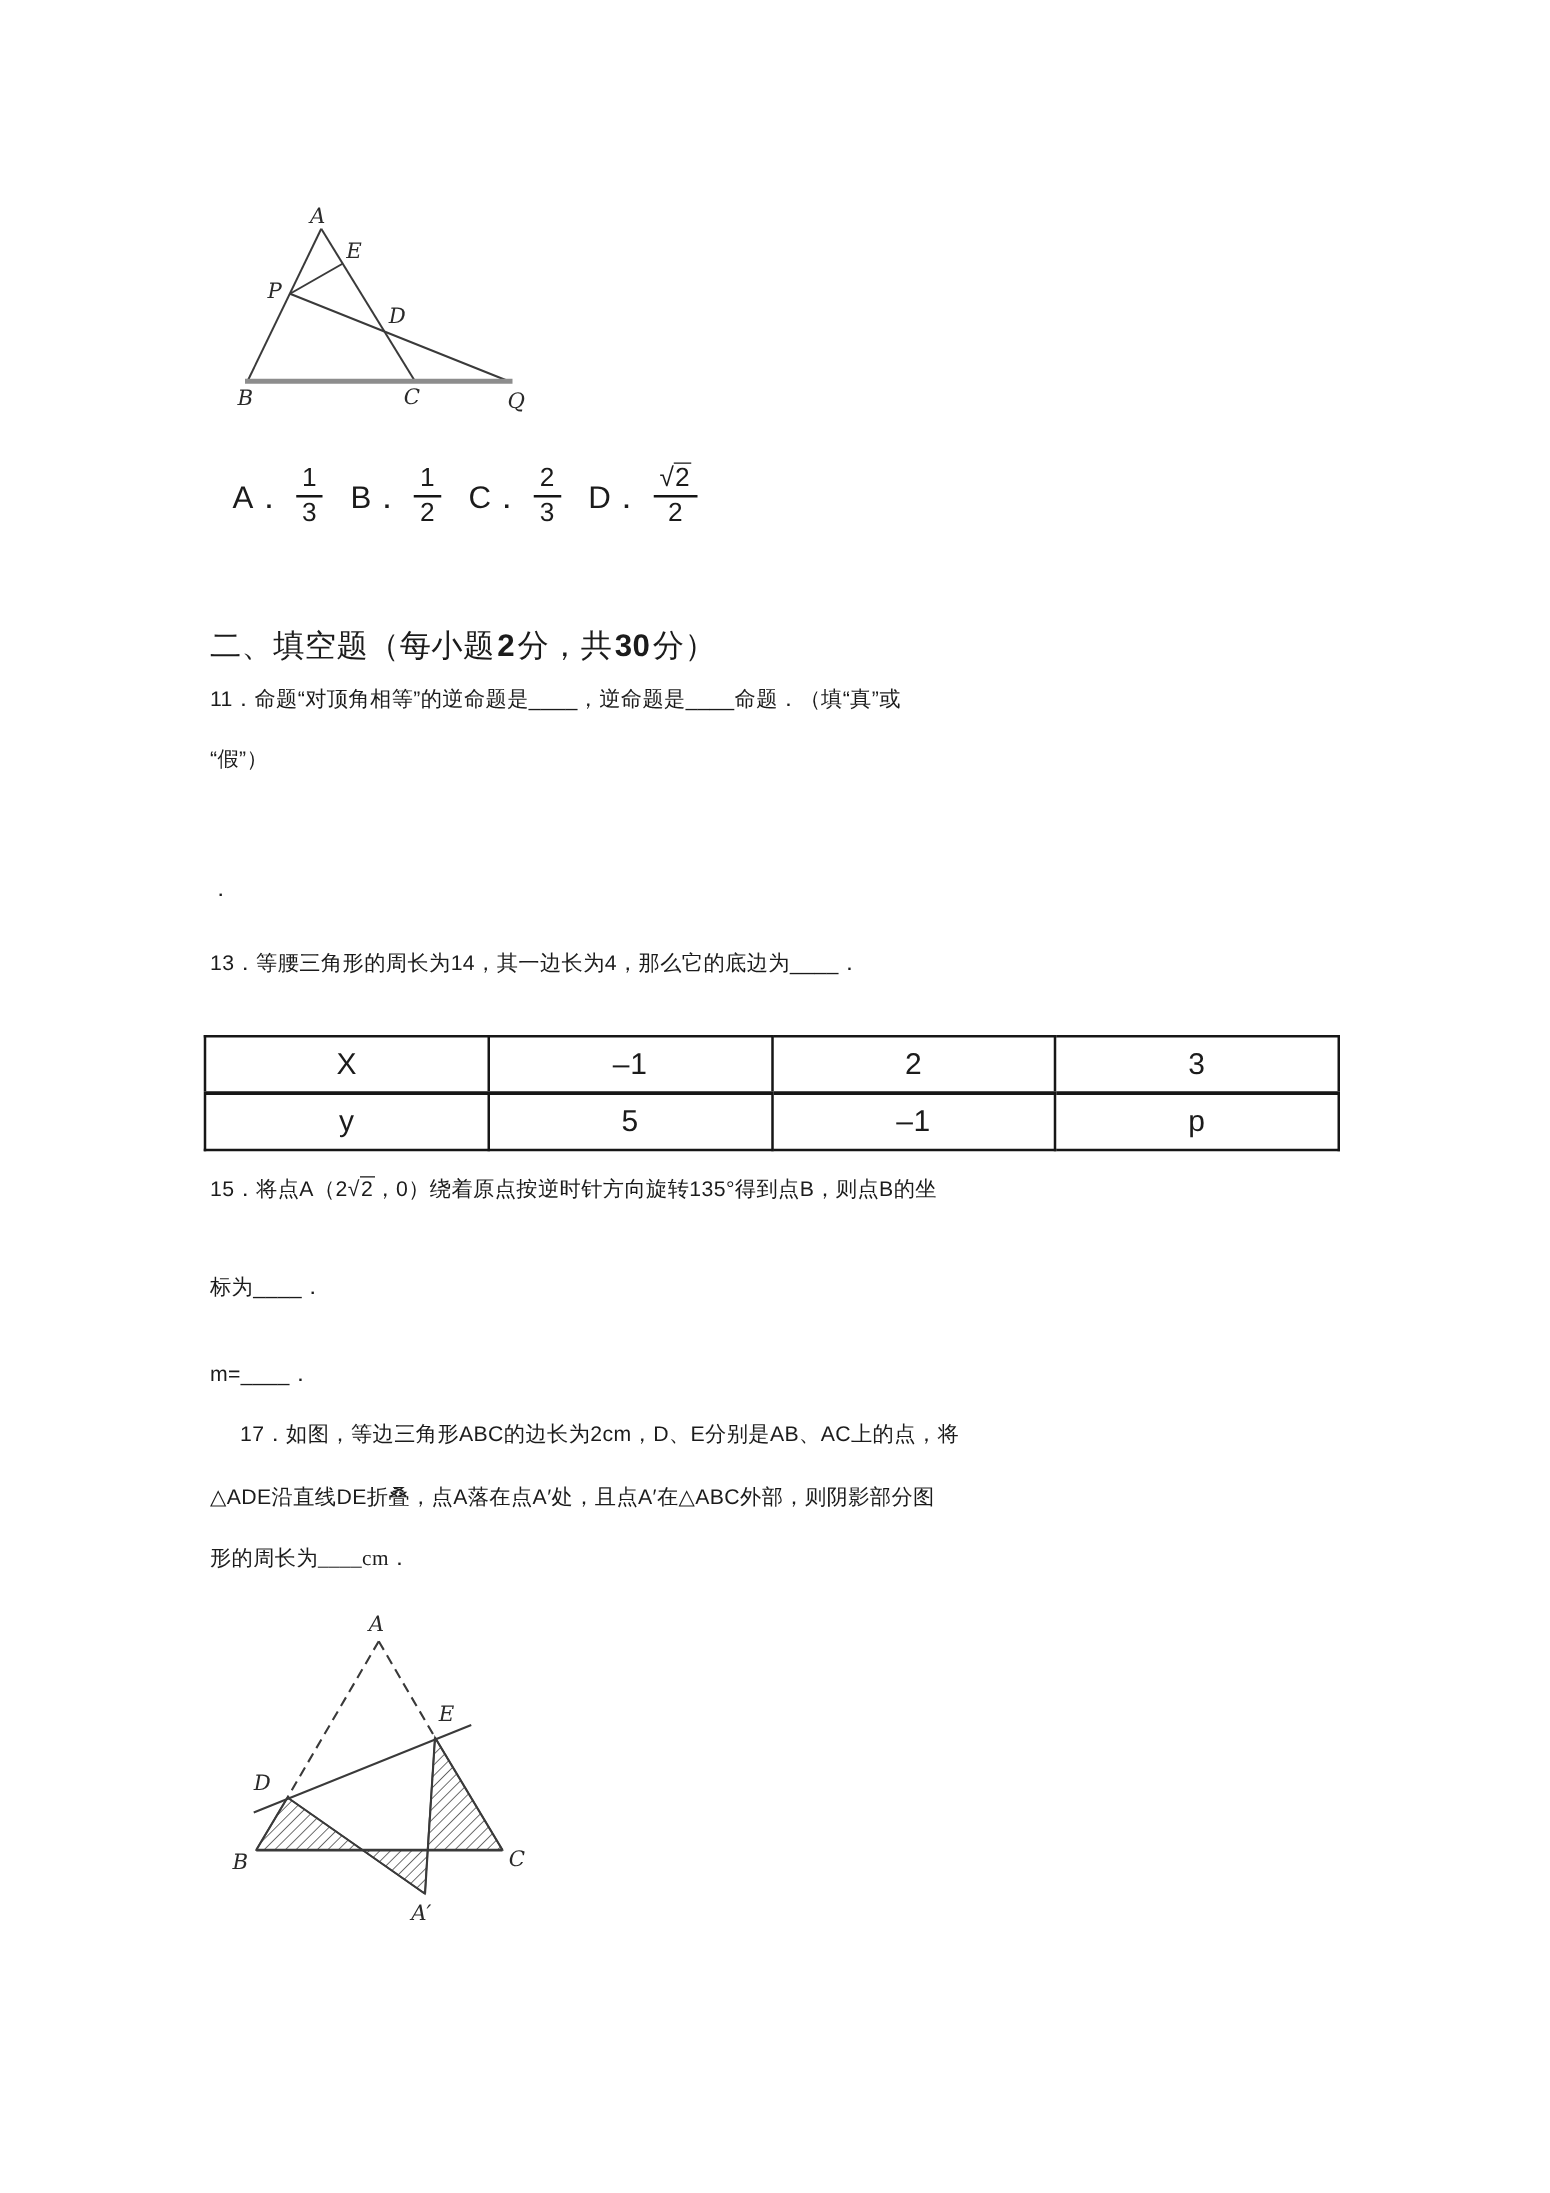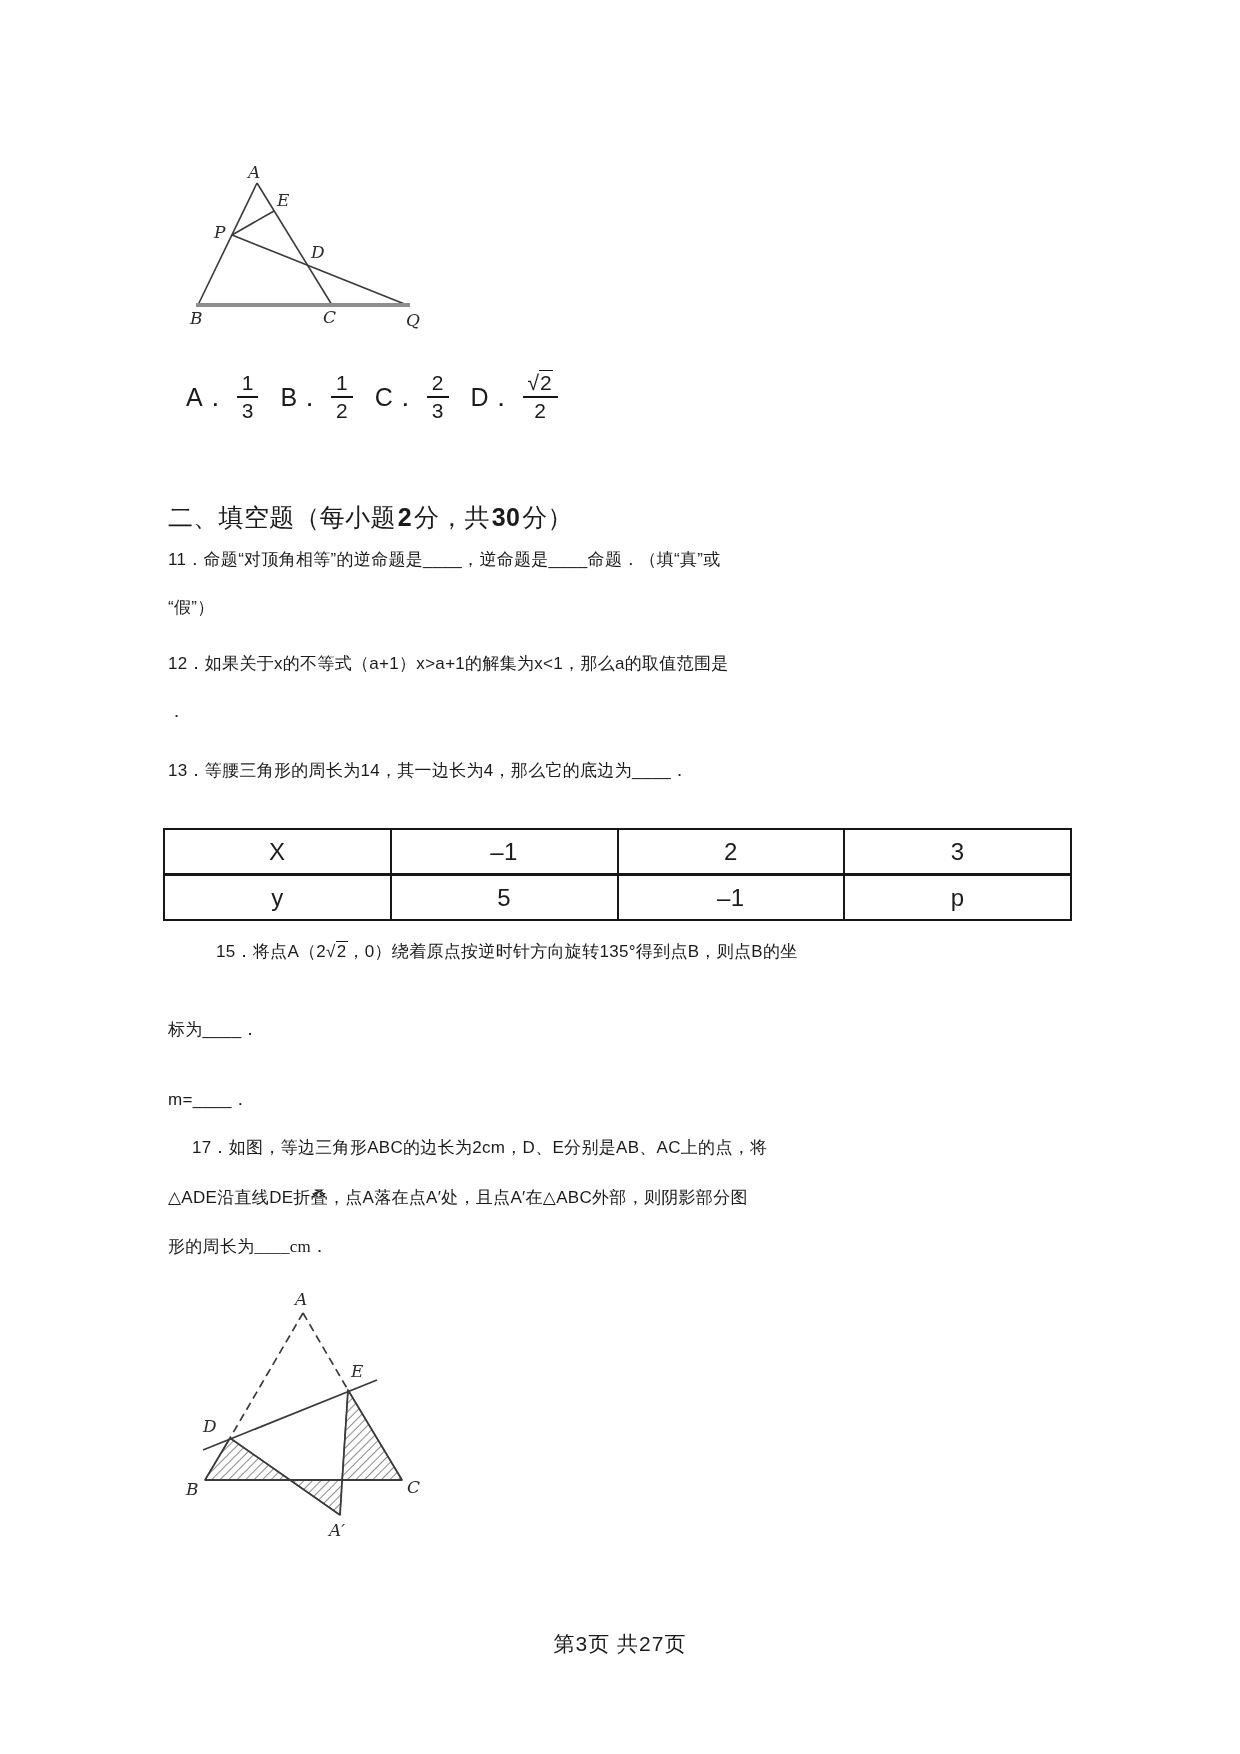--- a/index.html
+++ b/index.html
@@ -107,21 +107,20 @@
     </div>
   </div>
 
   <div class="tline section-header" style="top:500px;">
     <span>二、填空题（每小题</span><span class="bnum">2</span><span>分，共</span><span class="bnum">30</span><span>分）</span>
   </div>
 
   <div class="tline" style="top:543px;">11．命题“对顶角相等”的逆命题是____，逆命题是____命题．（填“真”或</div>
   <div class="tline" style="top:591px;">“假”）</div>
 
-  <div class="tline" style="top:647px;">12．如果关于x的不等式（a+1）x&gt;a+1的解集为x&lt;1，那么a的取值范围是</div>
   <div class="tline" style="top:695px;">．</div>
 
   <div class="tline" style="top:738px;margin-top:16px;">13．等腰三角形的周长为14，其一边长为4，那么它的底边为____．</div>
 
 
   <table class="qtable">
     <tbody>
         <tr class="xrow">
       <td>X</td>
       <td>–1</td>
@@ -130,21 +129,21 @@
     </tr>
     <tr>
       <td>y</td>
       <td>5</td>
       <td>–1</td>
       <td>p</td>
     </tr>
   </tbody>
     </table>
 
-  <div class="tline" style="top:935px;margin-left:48px;">
+  <div class="tline" style="top:935px;">
     <span>15．将点A（2</span><span class="sqrt-wrap"><span>√</span><span class="radicand">2</span></span><span>，0）绕着原点按逆时针方向旋转135°得到点B，则点B的坐</span>
   </div>
   <div class="tline" style="top:1013px;text-align:center;">标为____．</div>
 
   <div class="tline" style="top:1083px;">m=____．</div>
 
   <div class="tline" style="top:1131px;margin-left:24px;">17．如图，等边三角形ABC的边长为2cm，D、E分别是AB、AC上的点，将</div>
   <div class="tline" style="top:1181px;">△ADE沿直线DE折叠，点A落在点A′处，且点A′在△ABC外部，则阴影部分图</div>
   <div class="tline" style="top:1230px;font-family:Liberation Serif, serif;">形的周长为____cm．</div>
 
@@ -170,15 +169,14 @@
     <line x1="163" y1="105" x2="155" y2="230" stroke="#3a3a3a" stroke-width="1.7"></line>
 
     <text class="figlabel" x="110" y="20">A</text>
     <text class="figlabel" x="18" y="147">D</text>
     <text class="figlabel" x="166" y="92">E</text>
     <text class="figlabel" x="1" y="210">B</text>
     <text class="figlabel" x="222" y="208">C</text>
     <text class="figlabel" x="144" y="251">A′</text>
   </svg>
 
-  <div class="footer">第3页 共27页</div>
 
 </div>
 
 </body></html>

